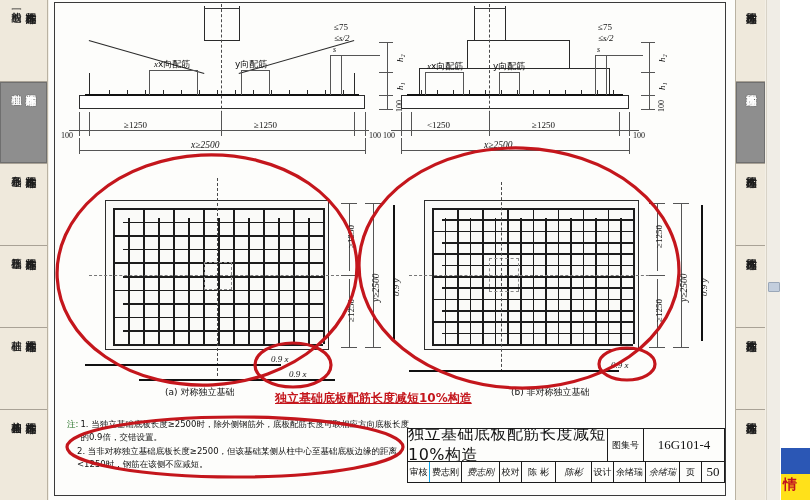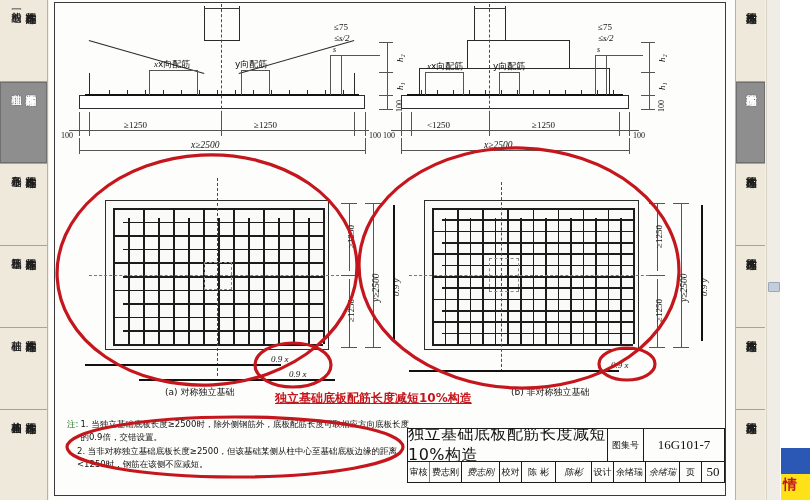--- a/index.html
+++ b/index.html
@@ -398,21 +398,21 @@
         <span style="display:block;">1. 当独立基础底板长度≥2500时，除外侧钢筋外，底板配筋长度可取相应方向底板长度的0.9倍，交错设置。</span>
       </div>
       <div style="margin-left:10px;margin-top:1px;">2. 当非对称独立基础底板长度≥2500，但该基础某侧从柱中心至基础底板边缘的距离&lt;1250时，钢筋在该侧不应减短。</div>
     </div>
 
     <div>
       <div class="tb" style="left:358px;top:428px;width:318px;height:55px;"></div>
 
       <div class="tb-cell tb-main" style="left:359px;top:429px;width:200px;height:33px;border-right:1px solid #1c1c1c;border-bottom:1px solid #1c1c1c;">独立基础底板配筋长度减短10%构造</div>
       <div class="tb-cell tb-sm" style="left:559px;top:429px;width:36px;height:33px;border-right:1px solid #1c1c1c;border-bottom:1px solid #1c1c1c;">图集号</div>
-      <div class="tb-cell tb-num" style="left:595px;top:429px;width:80px;height:33px;border-bottom:1px solid #1c1c1c;">16G101-7</div>
+      <div class="tb-cell tb-num" style="left:595px;top:429px;width:80px;height:33px;border-bottom:1px solid #1c1c1c;">16G101-4</div>
 
       <div class="tb-cell tb-sm" style="left:359px;top:462px;width:22px;height:20px;border-right:1px solid #0ea5e9;text-align:right;">审核</div>
       <div class="tb-cell tb-sm" style="left:381px;top:462px;width:32px;height:20px;border-right:1px solid #1c1c1c;">费志刚</div>
       <div class="tb-cell sig" style="left:413px;top:462px;width:38px;height:20px;border-right:1px solid #1c1c1c;">费志刚</div>
       <div class="tb-cell tb-sm" style="left:451px;top:462px;width:22px;height:20px;border-right:1px solid #1c1c1c;">校对</div>
       <div class="tb-cell tb-sm" style="left:473px;top:462px;width:34px;height:20px;border-right:1px solid #1c1c1c;">陈  彬</div>
       <div class="tb-cell sig" style="left:507px;top:462px;width:36px;height:20px;border-right:1px solid #1c1c1c;">陈彬</div>
       <div class="tb-cell tb-sm" style="left:543px;top:462px;width:22px;height:20px;border-right:1px solid #1c1c1c;">设计</div>
       <div class="tb-cell tb-sm" style="left:565px;top:462px;width:32px;height:20px;border-right:1px solid #1c1c1c;">余绪瑞</div>
       <div class="tb-cell sig" style="left:597px;top:462px;width:34px;height:20px;border-right:1px solid #1c1c1c;">余绪瑞</div>

